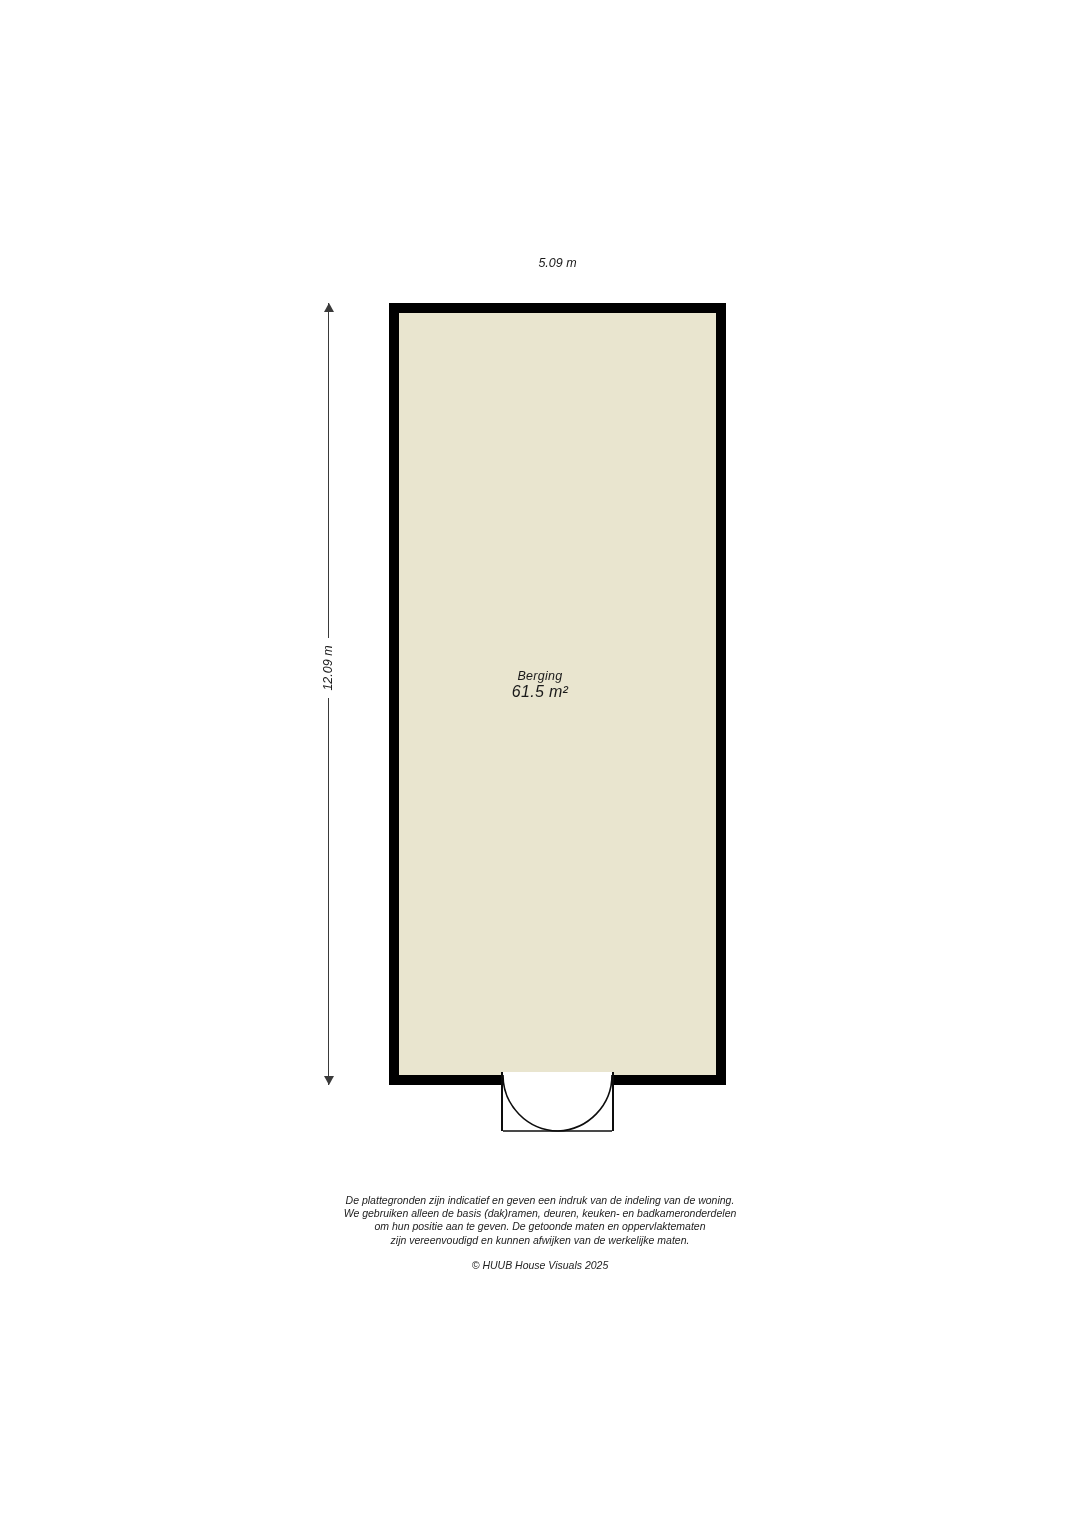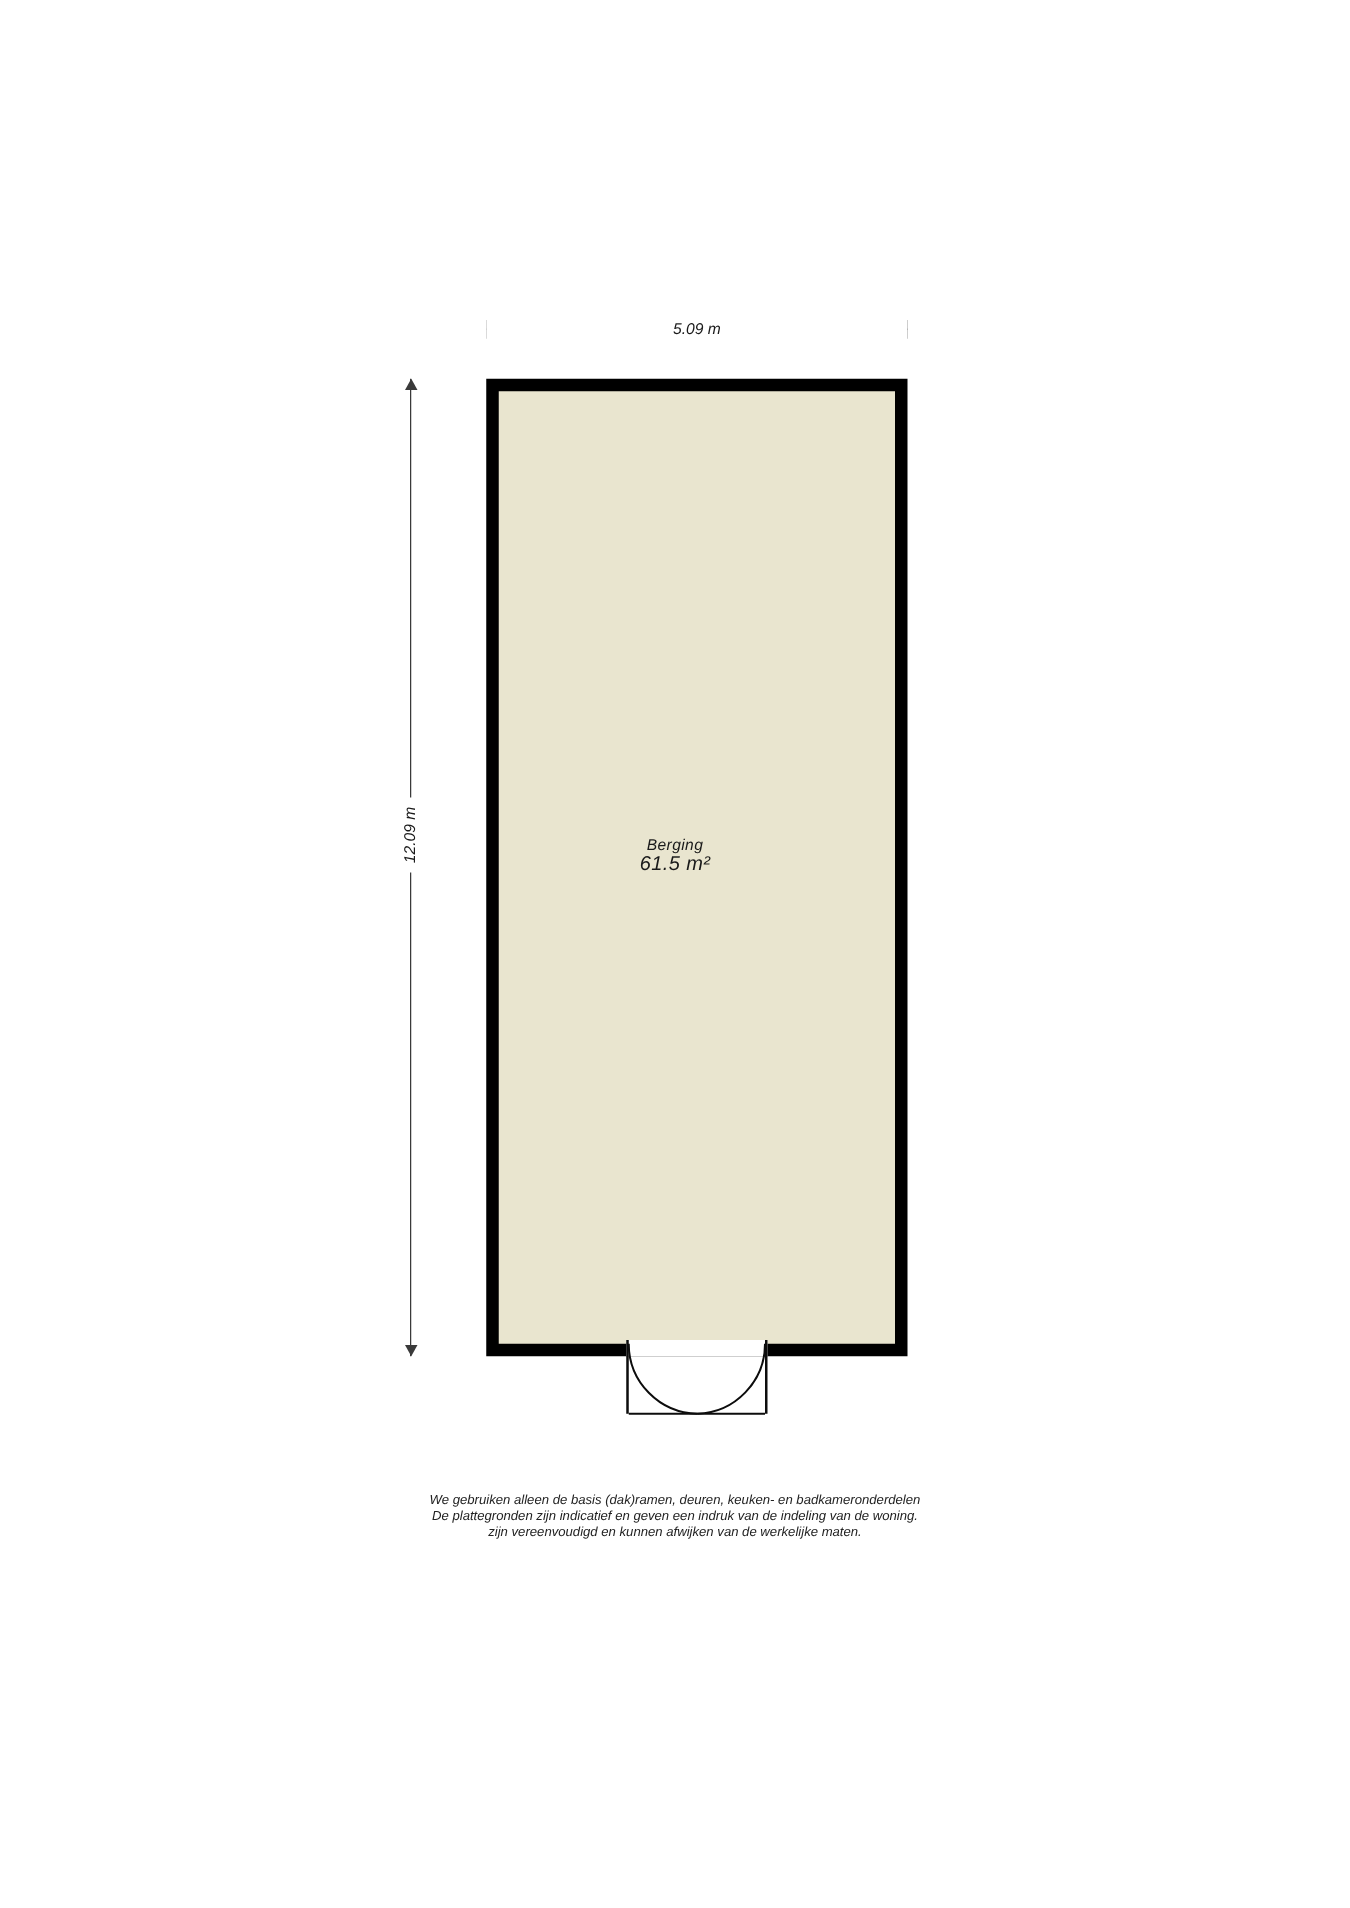--- a/index.html
+++ b/index.html
@@ -267,18 +267,20 @@
     <div class="door-jamb-left"></div>
     <div class="door-jamb-right"></div>
     <svg class="door-swing" viewBox="0 0 113 62">
       <path d="M 2 3 A 56 56 0 0 0 57 59" fill="none" stroke="#0d0d0d" stroke-width="1.6"></path>
       <path d="M 111 3 A 56 56 0 0 1 57 59" fill="none" stroke="#0d0d0d" stroke-width="1.6"></path>
       <line x1="2" y1="59" x2="111" y2="59" stroke="#0d0d0d" stroke-width="1.6"></line>
     </svg>
   </div>
 
   <div class="footer">
+    <div class="disclaimer-line">De plattegronden zijn indicatief en geven een indruk van de indeling van de woning.</div>
     <div class="disclaimer-line">We gebruiken alleen de basis (dak)ramen, deuren, keuken- en badkameronderdelen</div>
-    <div class="disclaimer-line">De plattegronden zijn indicatief en geven een indruk van de indeling van de woning.</div>
+    <div class="disclaimer-line">om hun positie aan te geven. De getoonde maten en oppervlaktematen</div>
     <div class="disclaimer-line">zijn vereenvoudigd en kunnen afwijken van de werkelijke maten.</div>
+    <div class="copyright">© HUUB House Visuals 2025</div>
   </div>
 
 </div>
 
 </body></html>

